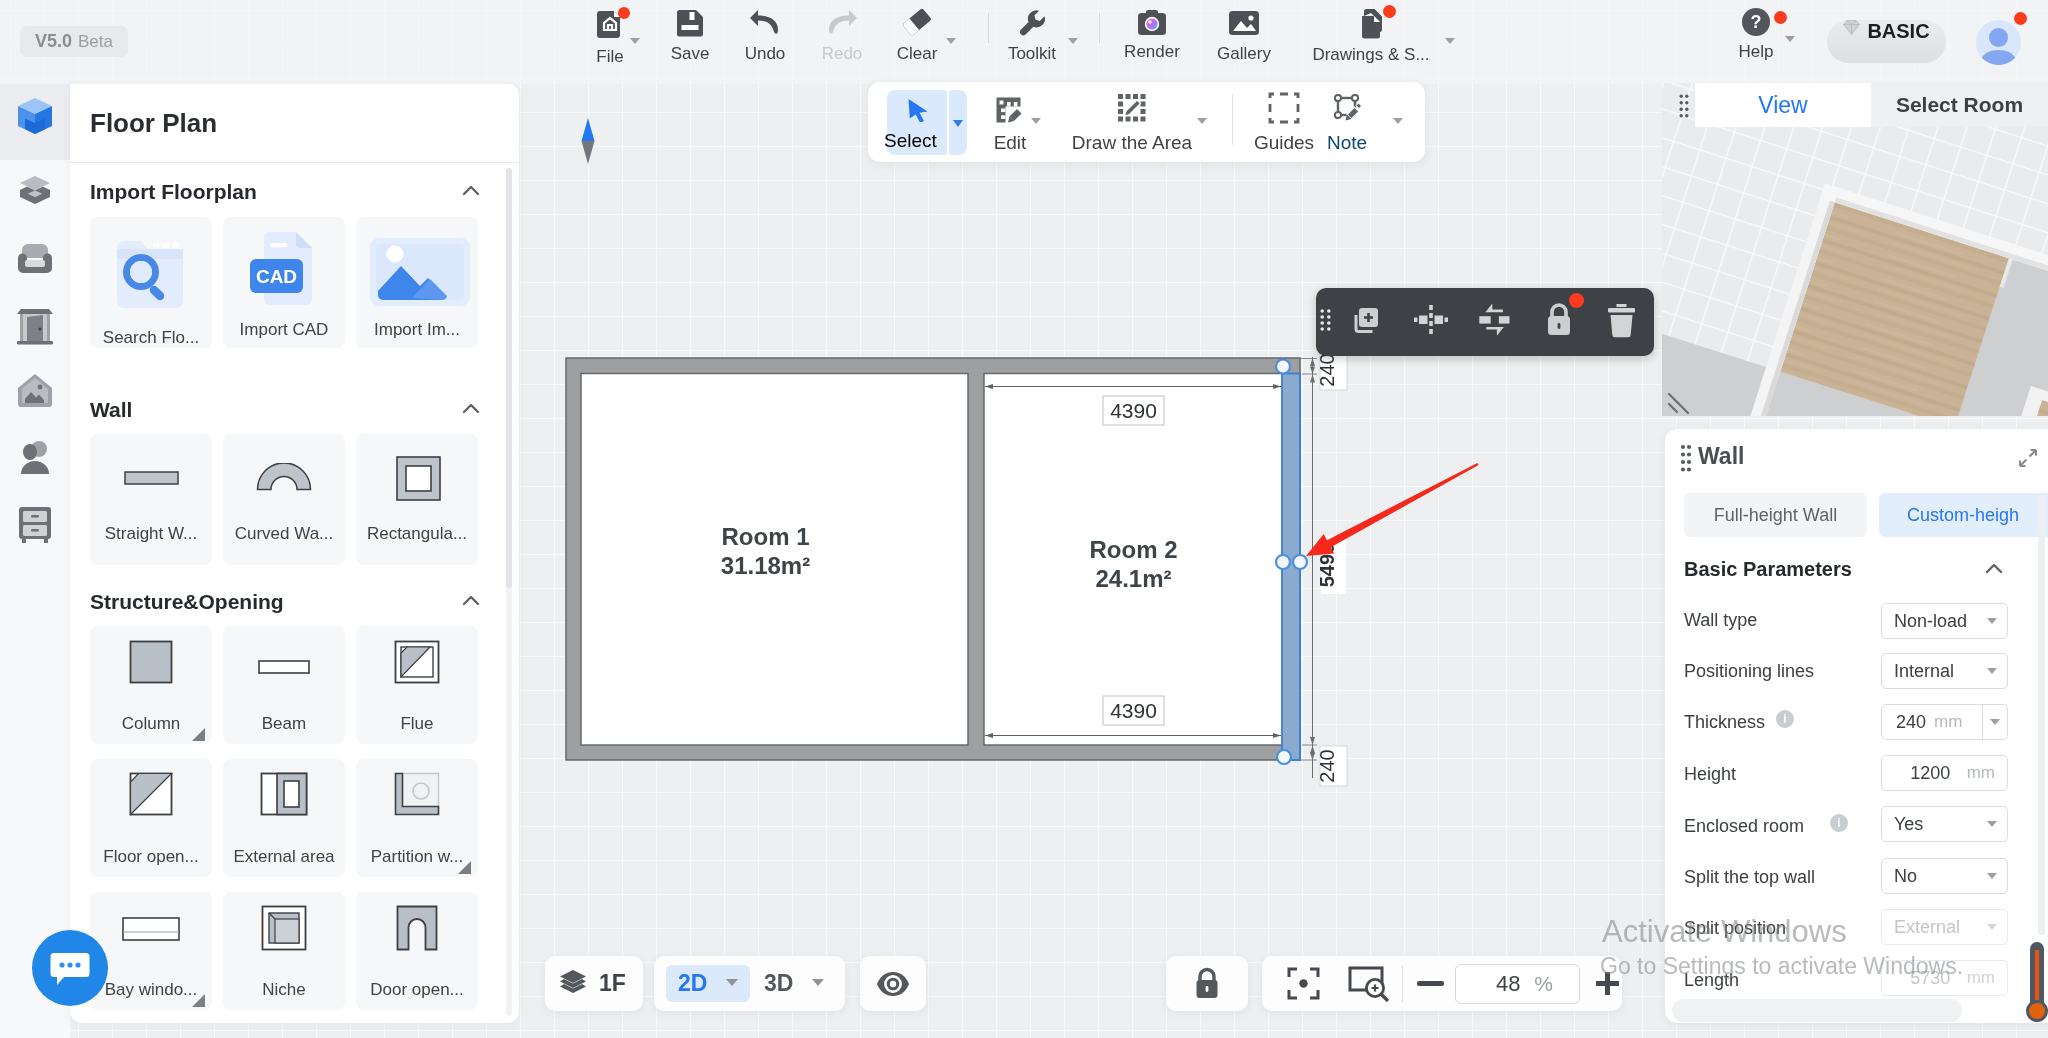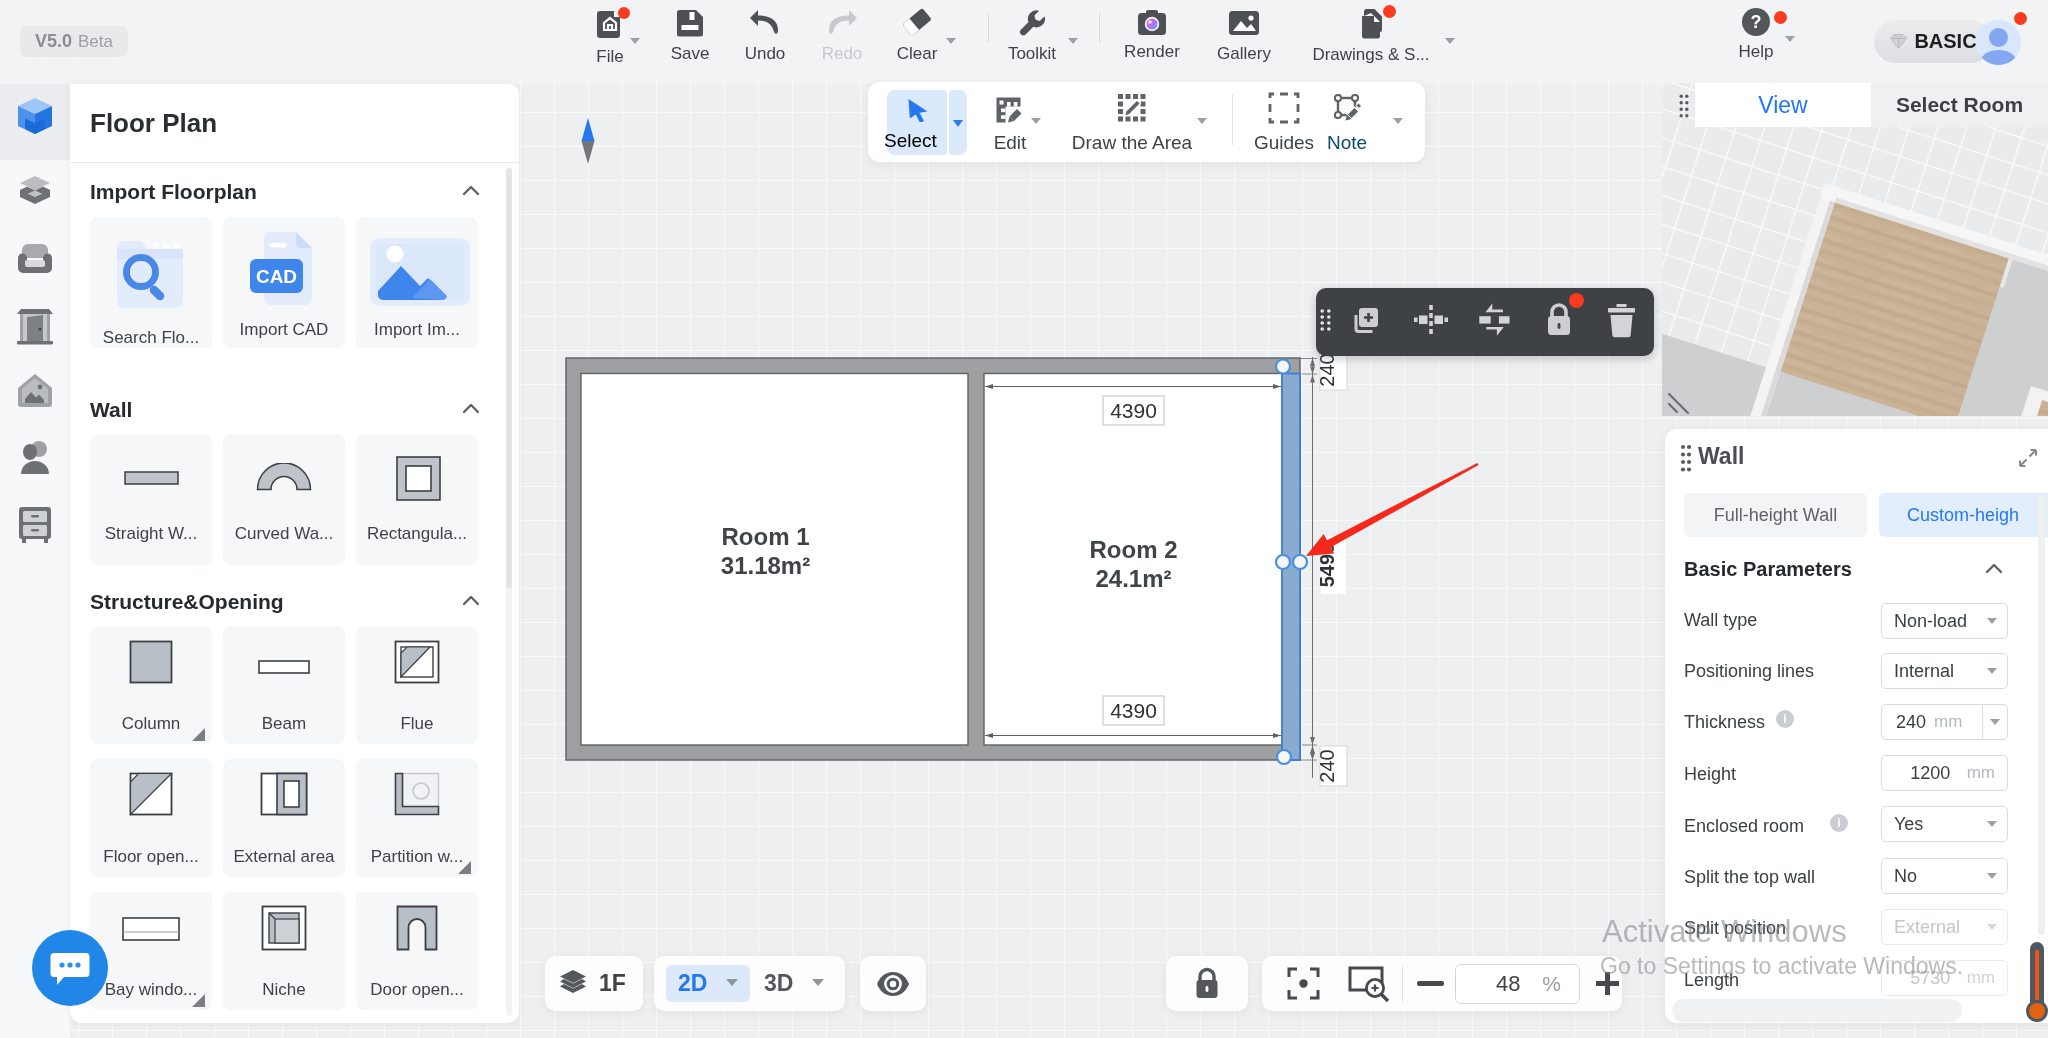--- a/index.html
+++ b/index.html
@@ -126,21 +126,21 @@
 <div class="abs" style="left:1383px; top:5px; width:13px; height:13px; border-radius:50%; background:#fb3b1e;"></div>
 <div class="abs caret" style="left:1445px; top:38px; border-left-width:5px; border-right-width:5px; border-top-width:6px;"></div>
 
 <div class="abs" style="left:1726px; top:8px; width:60px; text-align:center;">
   <div style="width:28px; height:28px; margin:0 auto; border-radius:50%; background:#53575b; color:#fff; font-weight:bold; font-size:18px; line-height:28px; text-align:center;">?</div>
   <div class="tool-label" style="margin-top:6px;">Help</div>
 </div>
 <div class="abs" style="left:1774px; top:11px; width:13px; height:13px; border-radius:50%; background:#fb3b1e;"></div>
 <div class="abs caret" style="left:1785px; top:36px; border-left-width:5px; border-right-width:5px; border-top-width:6px;"></div>
 
-<div class="abs" style="left:1874px; top:20px; width:119px; height:43px; border-radius:22px; background:linear-gradient(180deg,#ececee,#dcdee1); display:flex; align-items:center; justify-content:center; gap:7px;">
+<div class="abs" style="left:1827px; top:20px; width:119px; height:43px; border-radius:22px; background:linear-gradient(180deg,#ececee,#dcdee1); display:flex; align-items:flex-start; justify-content:center; gap:7px;">
   <svg width="17" height="15" viewBox="0 0 17 15">
     <path d="M4 0.5 h9 l3.5 4 L8.5 14.5 L0.5 4.5 Z" fill="#cfd2d6" stroke="#b4b8bd" stroke-width="0.8"></path>
     <path d="M4 0.5 L8.5 4.5 L13 0.5 M0.5 4.5 h16 M8.5 4.5 L8.5 14.5" stroke="#b4b8bd" stroke-width="0.8" fill="none"></path>
   </svg>
   <span style="font-size:20px; font-weight:bold; color:#1b1d1f;">BASIC</span>
 </div>
 
 <div class="abs" style="left:1976px; top:20px; width:45px; height:45px; border-radius:50%; background:#d9e6fb; overflow:hidden;">
   <div style="position:absolute; left:13px; top:8px; width:19px; height:19px; border-radius:50%; background:#84a7f2;"></div>
   <div style="position:absolute; left:5px; top:30px; width:35px; height:22px; border-radius:50%; background:#84a7f2;"></div>
@@ -684,21 +684,21 @@
   <circle cx="16.5" cy="16.5" r="4.2" fill="#46494d"></circle>
 </svg>
 <svg class="abs" style="left:1348px; top:966px;" width="44" height="36" viewBox="0 0 44 36">
   <path d="M2 2 h32 v22 h-32 z" fill="none" stroke="#46494d" stroke-width="3"></path>
   <circle cx="27" cy="22" r="8.6" fill="#fdfdfe" stroke="#46494d" stroke-width="2.8"></circle>
   <path d="M27 18.5 v7 M23.5 22 h7" stroke="#46494d" stroke-width="2.2"></path>
   <path d="M33.5 28.5 L40 35" stroke="#46494d" stroke-width="3.4"></path>
 </svg>
 <div class="abs" style="left:1402px; top:966px; width:1px; height:36px; background:#dfe1e3;"></div>
 <div class="abs" style="left:1417px; top:981px; width:27px; height:5px; background:#46494d; border-radius:2px;"></div>
-<div class="abs" style="left:1455px; top:964px; width:125px; height:40px; background:#fff; border:1px solid #d5d7d9; border-radius:6px; display:flex; align-items:center; padding:0 18px;">
+<div class="abs" style="left:1455px; top:964px; width:125px; height:40px; background:#fff; border:1px solid #d5d7d9; border-radius:6px; display:flex; align-items:center; padding:0 26px;">
   <span style="font-size:22px; color:#3f4347; flex:1; text-align:center;">48</span>
   <span style="font-size:21px; color:#9aa0a6;">%</span>
 </div>
 <svg class="abs" style="left:1594px; top:970px;" width="27" height="27" viewBox="0 0 27 27">
   <path d="M13.5 2 v23 M2 13.5 h23" stroke="#46494d" stroke-width="5"></path>
 </svg>
 
 <div class="abs" style="left:32px; top:930px; width:76px; height:76px; border-radius:50%; background:#2086e8;"></div>
 <svg class="abs" style="left:50px; top:950px;" width="40" height="38" viewBox="0 0 40 38">
   <path d="M4 3 h32 a3.5 3.5 0 0 1 3.5 3.5 v17 a3.5 3.5 0 0 1 -3.5 3.5 h-22 l-7 8 v-8 h-3 a3.5 3.5 0 0 1 -3.5 -3.5 v-17 a3.5 3.5 0 0 1 3.5 -3.5 z" fill="#ffffff"></path>

